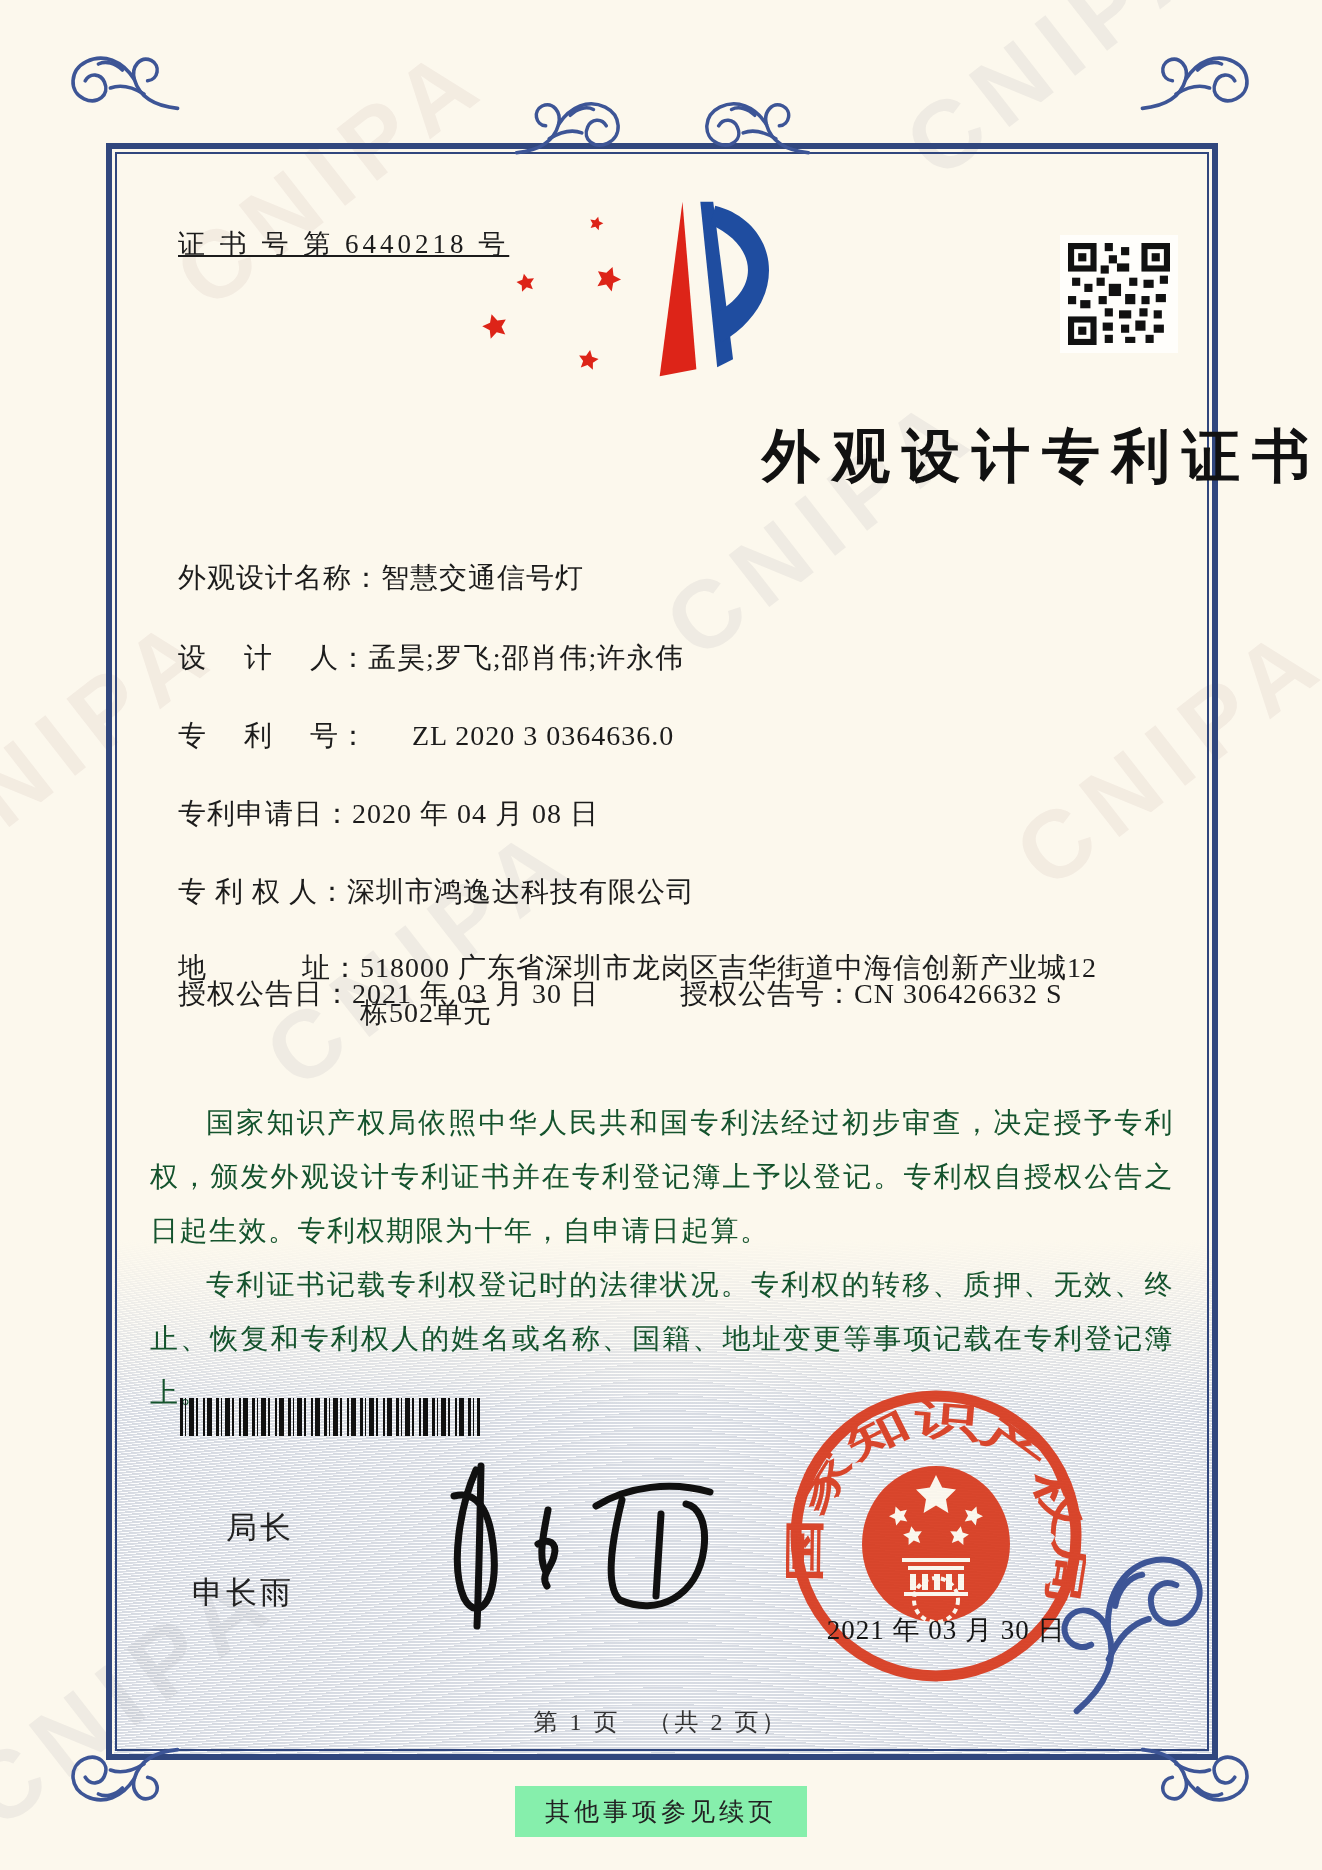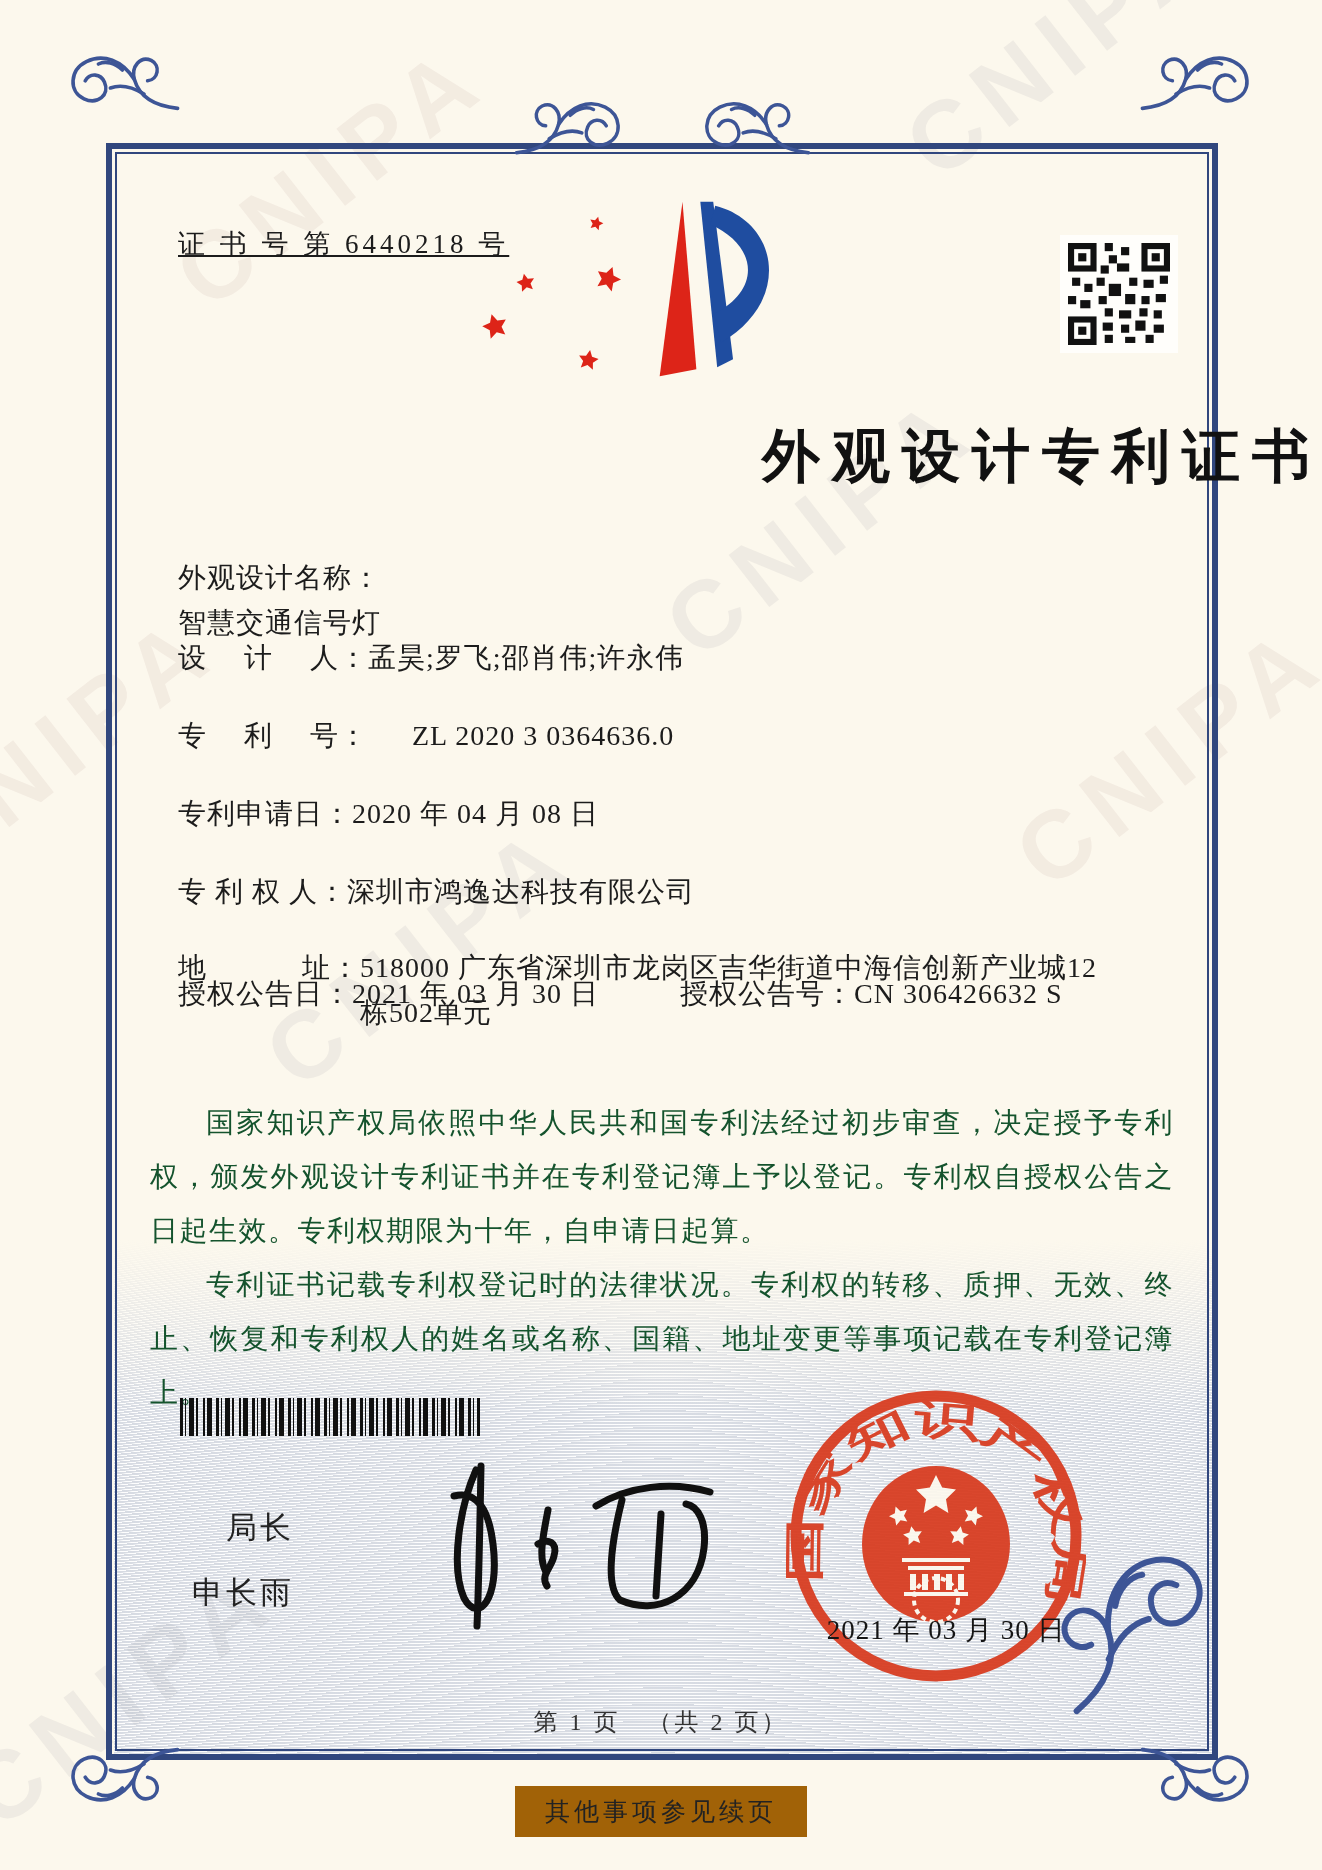--- a/index.html
+++ b/index.html
@@ -81,21 +81,21 @@
   .seal-date{
     position:absolute;left:806px;top:1612px;width:280px;z-index:6;text-align:center;
     font-size:27px;letter-spacing:1px;color:#151515;
   }
   .page-info{
     position:absolute;left:0;right:0;top:1706px;z-index:5;text-align:center;
     font-size:24px;letter-spacing:3px;color:#333;
   }
   .bottom-note{
     position:absolute;left:50%;top:1786px;transform:translateX(-50%);z-index:4;
-    background:#a16207;padding:9px 30px;font-size:25px;letter-spacing:4px;
+    background:#86efac;padding:9px 30px;font-size:25px;letter-spacing:4px;
     color:#222;white-space:nowrap;
   }
 </style>
 </head>
 <body>
 
 <div class="page">
 
   <div class="wave-zone"></div>
 
@@ -200,21 +200,21 @@
     </g>
     <g fill="#111">
       <rect x="10" y="10" width="8" height="8"></rect>
         <rect x="82" y="10" width="8" height="8"></rect>
       <rect x="10" y="82" width="8" height="8"></rect>
     </g>
   </svg>
 
   <div class="title">外观设计专利证书</div>
 
-  <div class="field" style="top:556px;flex-direction:column;">
+  <div class="field" style="top:556px;">
     <span class="flabel">外观设计名称：</span>
     <span class="fvalue">智慧交通信号灯</span>
   </div>
   <div class="field" style="top:636px;">
     <span class="flabel">设　 计 　人：</span>
     <span class="fvalue">孟昊;罗飞;邵肖伟;许永伟</span>
   </div>
   <div class="field" style="top:714px;gap:44px;">
     <span class="flabel">专　 利 　号：</span>
     <span class="fvalue">ZL 2020 3 0364636.0</span>

